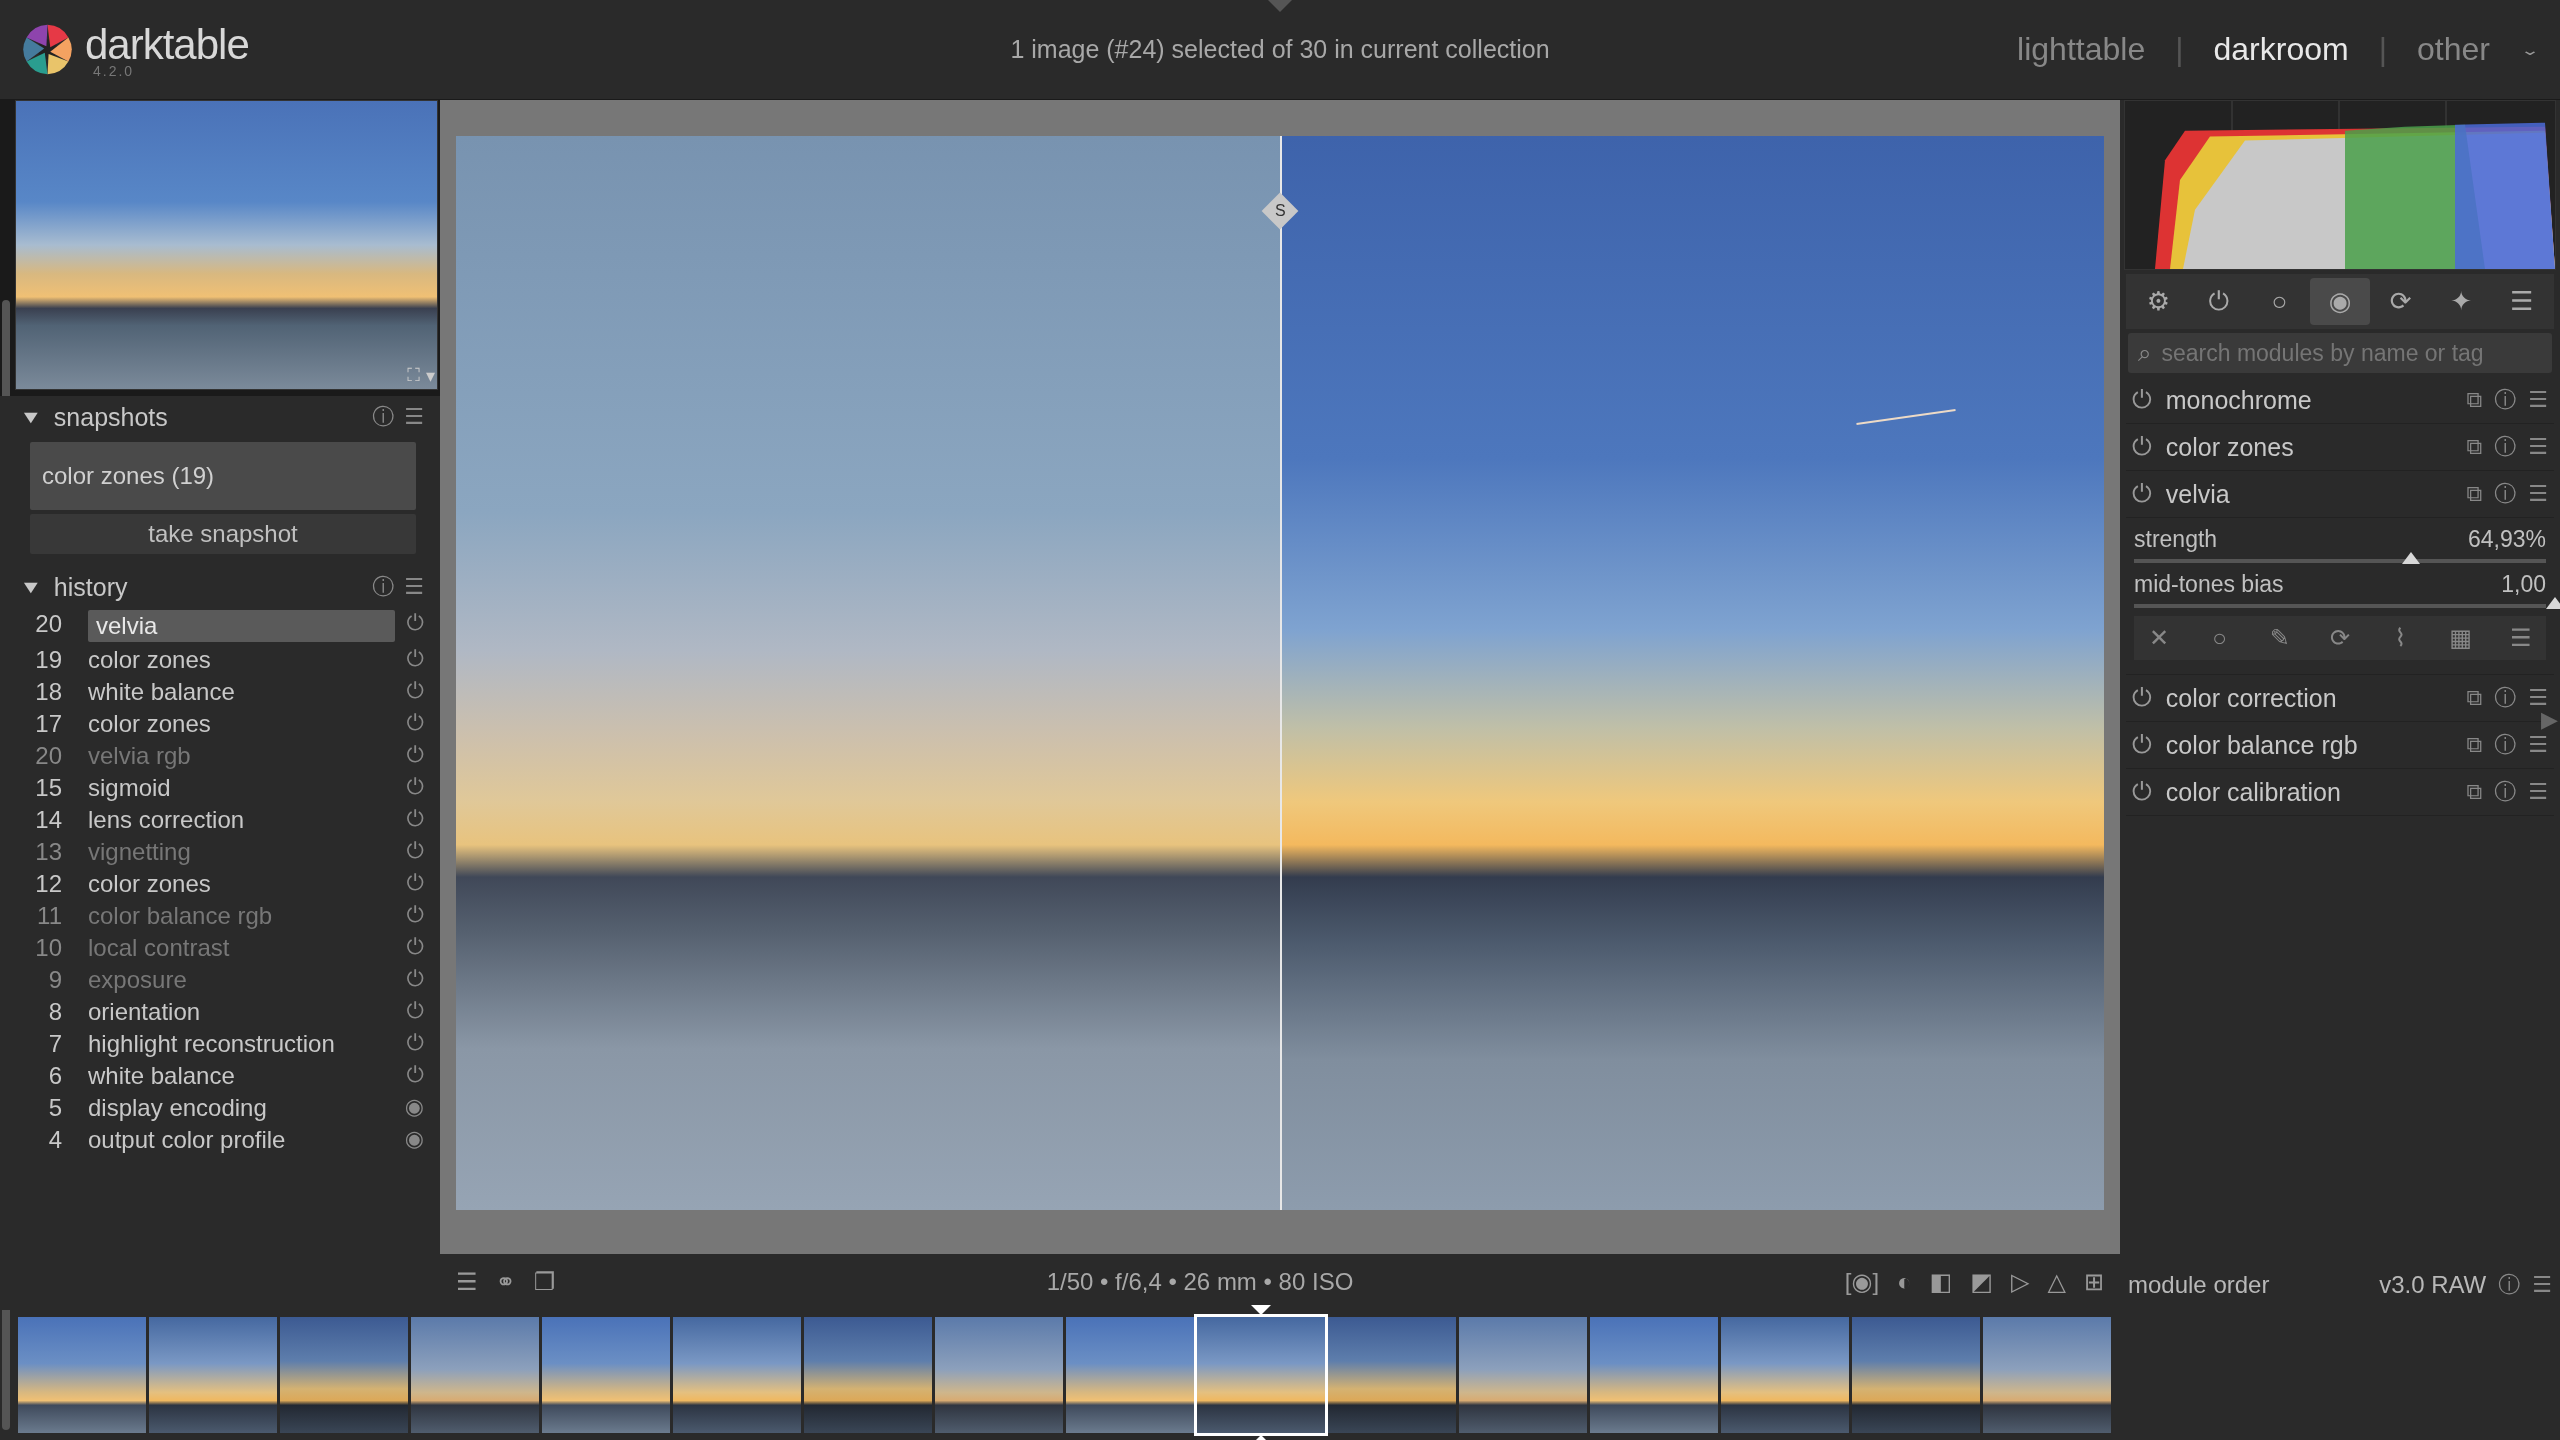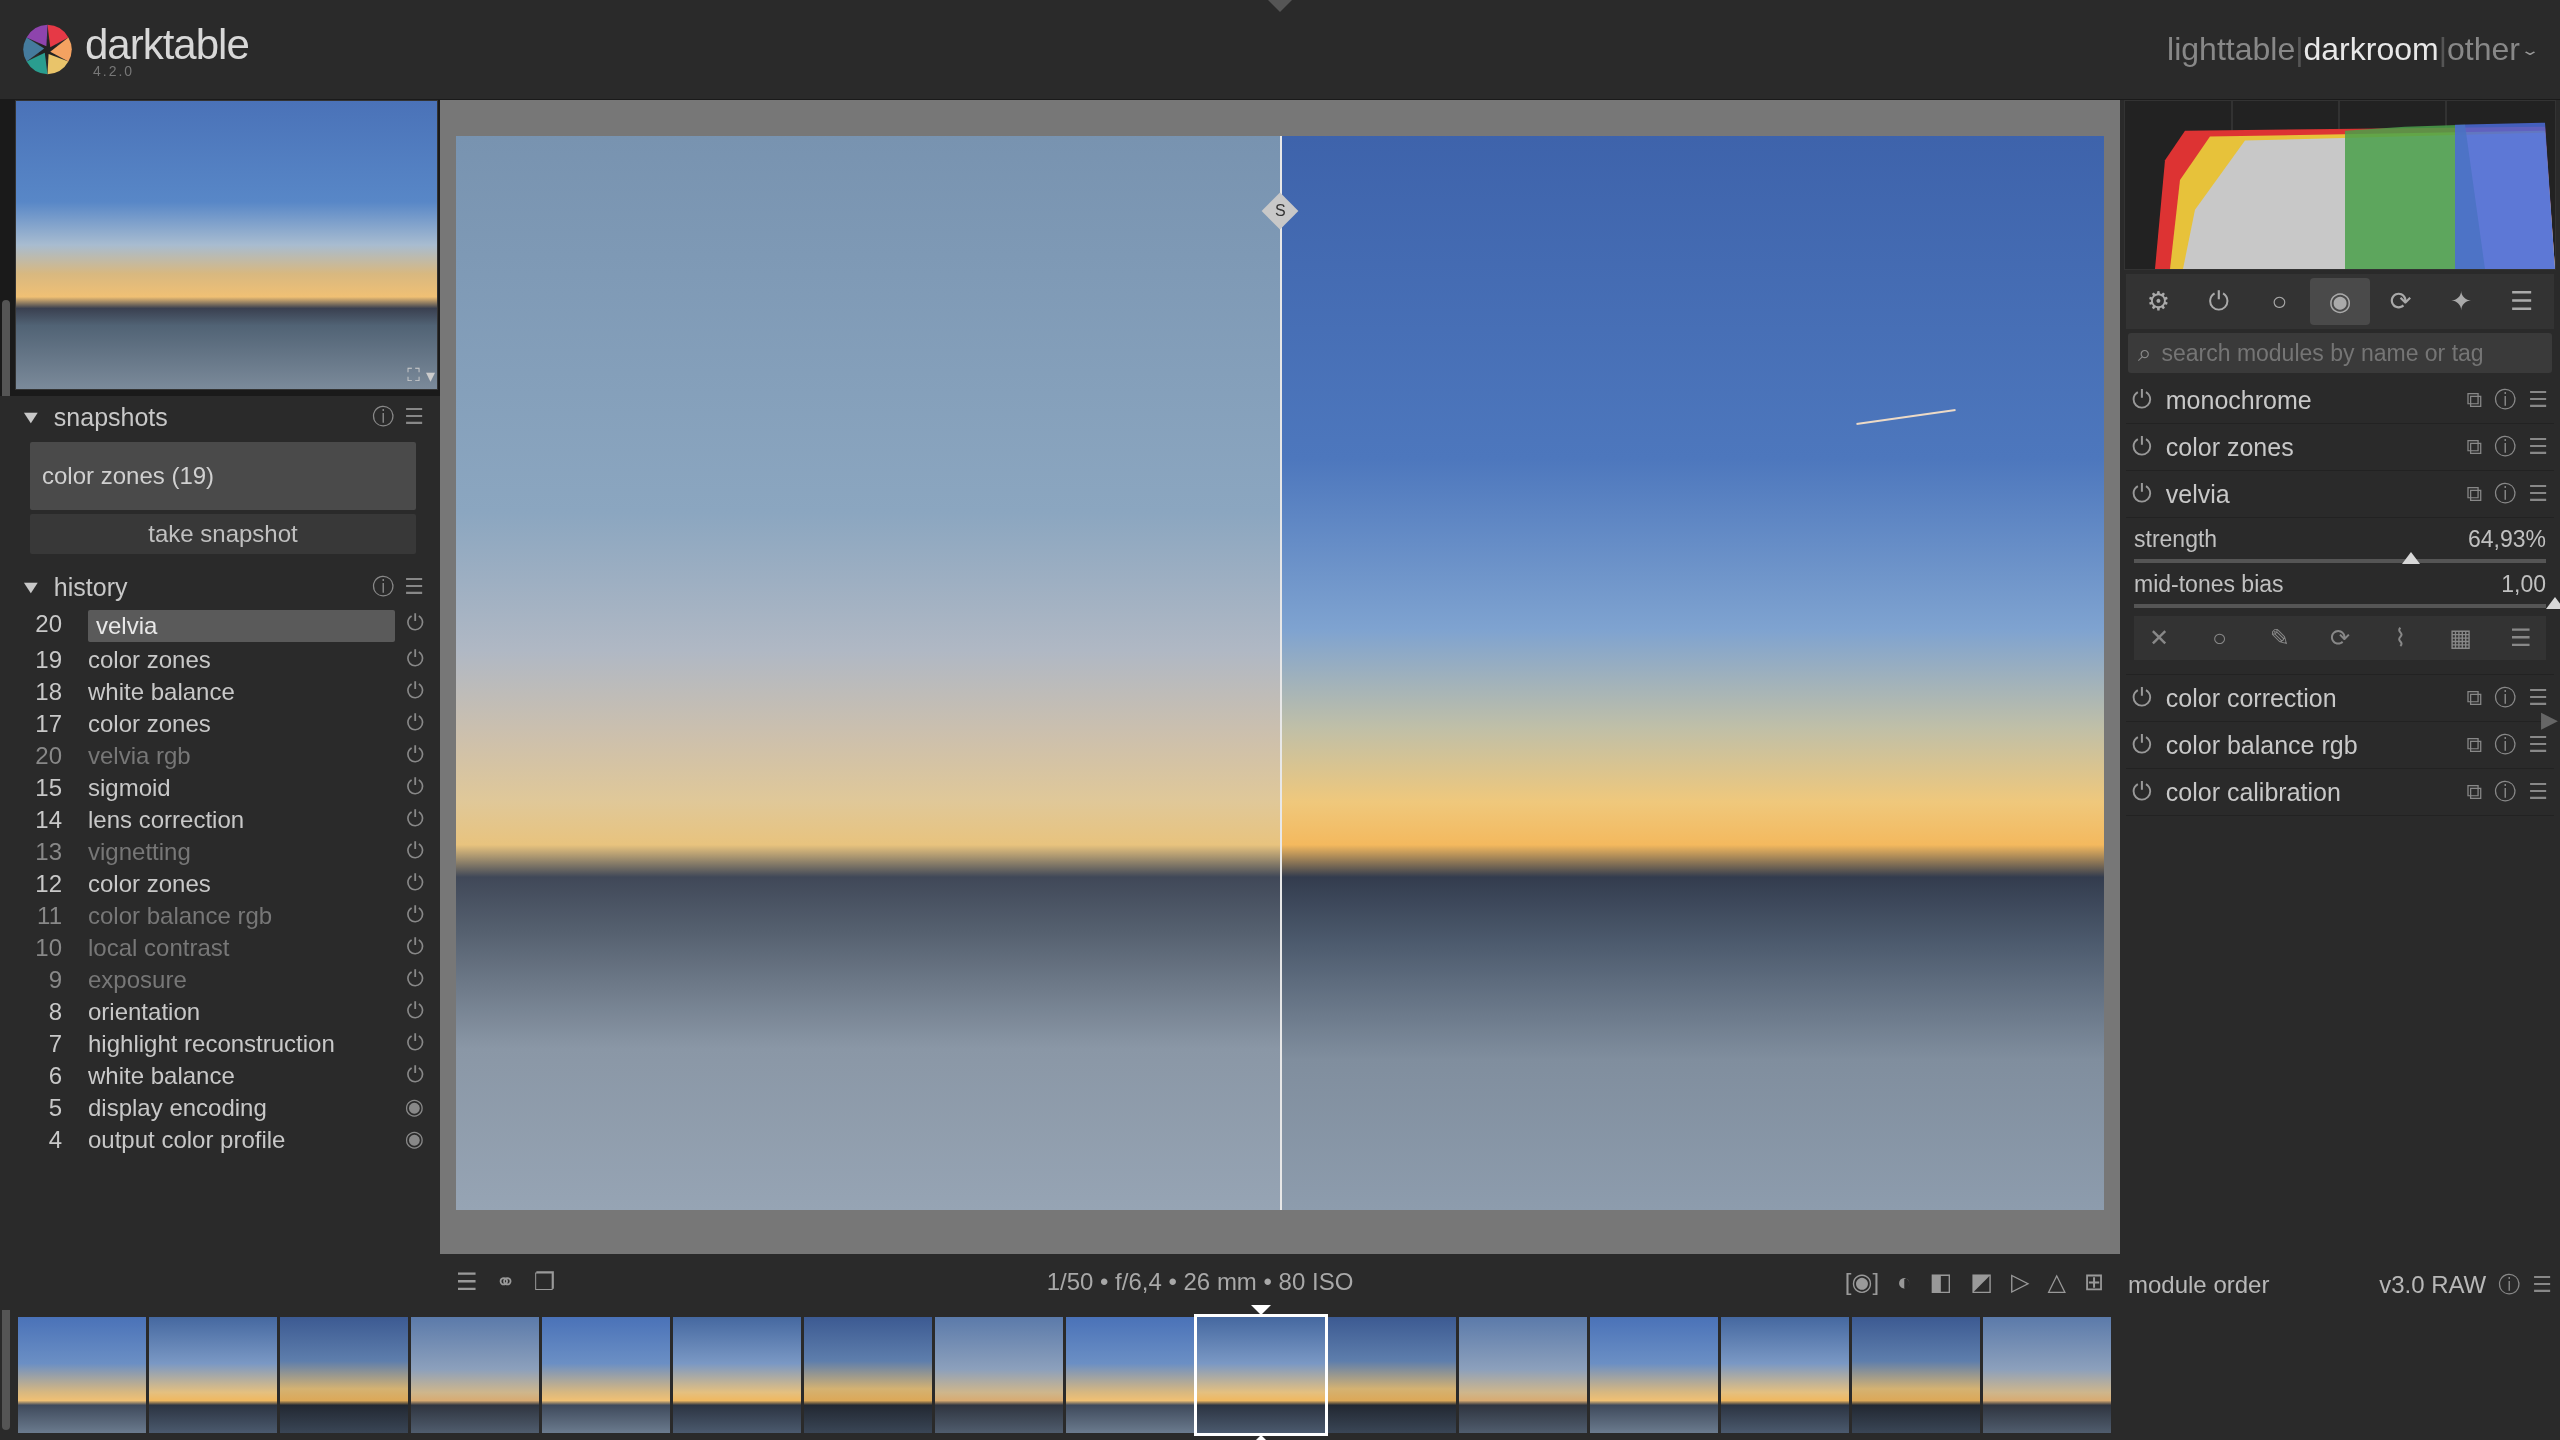--- a/index.html
+++ b/index.html
@@ -6,21 +6,21 @@
 body { background:#1a1a1a; color:#b0b0b0; font-size:24px; overflow:hidden; width:2560px; height:1440px; position:relative; }
 
 
 .topbar { height:100px; background:#2a2a2a; display:flex; align-items:center; padding:0 20px; position:relative; border-bottom:1px solid #1a1a1a;}
 .topbar-notch { position:absolute; top:0; left:50%; transform:translateX(-50%); width:0; height:0; border-left:12px solid transparent; border-right:12px solid transparent; border-top:12px solid #555;}
 .logo-wrap { display:flex; align-items:center; gap:10px;}
 .logo-svg { width:55px; height:55px; }
 .logo-text { font-size:42px; font-weight:400; color:#d8d8d8; letter-spacing:-1px;}
 .logo-ver { font-size:14px; color:#777; letter-spacing:2px; margin-left:8px; margin-top:-6px;}
 .topbar-center { position:absolute; left:50%; transform:translateX(-50%); font-size:25px; color:#a8a8a8;}
-.topbar-right { margin-left:auto; display:flex; align-items:center; font-size:32px;}
+.topbar-right { margin-left:auto; display:flex; align-items:center; gap:30px; font-size:32px;}
 .view-link { color:#888; cursor:pointer;}
 .view-link.active { color:#e8e8e8;}
 .view-sep { color:#555;}
 .chevron { color:#999; font-size:24px; transform:scaleY(0.6);}
 
 
 .main { display:flex; height:1210px;}
 .left-col { width:440px; display:flex; flex-direction:column;}
 .nav-thumb { height:290px; background:linear-gradient(to bottom,#4a72b8 0%,#5887c7 35%,#a8bcd0 50%,#d8b880 60%,#f0c074 68%,#3a4050 72%,#516375 78%,#7b8a9a 100%); position:relative; margin:0 2px 6px 15px; border:1px solid #333;}
 .nav-thumb-icons { position:absolute; bottom:2px; right:2px; display:flex; gap:6px; font-size:18px; color:#ccc;}
@@ -120,20 +120,21 @@
       <path d="M88 72 A45 45 0 0 1 50 95 L52 58 Z" fill="#e9c46a"></path>
       <path d="M50 95 A45 45 0 0 1 12 72 L45 56 Z" fill="#2a9d8f"></path>
       <path d="M12 72 A45 45 0 0 1 12 28 L44 48 Z" fill="#457b9d"></path>
       <path d="M12 28 A45 45 0 0 1 50 5 L48 44 Z" fill="#8e44ad"></path>
     </svg>
     <div>
       <div class="logo-text">darktable</div>
       <div class="logo-ver">4.2.0</div>
     </div>
   </div>
+  <div class="topbar-center">1 image (#24) selected of 30 in current collection</div>
   <div class="topbar-right">
     <span class="view-link">lighttable</span>
     <span class="view-sep">|</span>
     <span class="view-link active">darkroom</span>
     <span class="view-sep">|</span>
     <span class="view-link">other</span>
     <span class="chevron">⌄</span>
   </div>
 </div>
 

